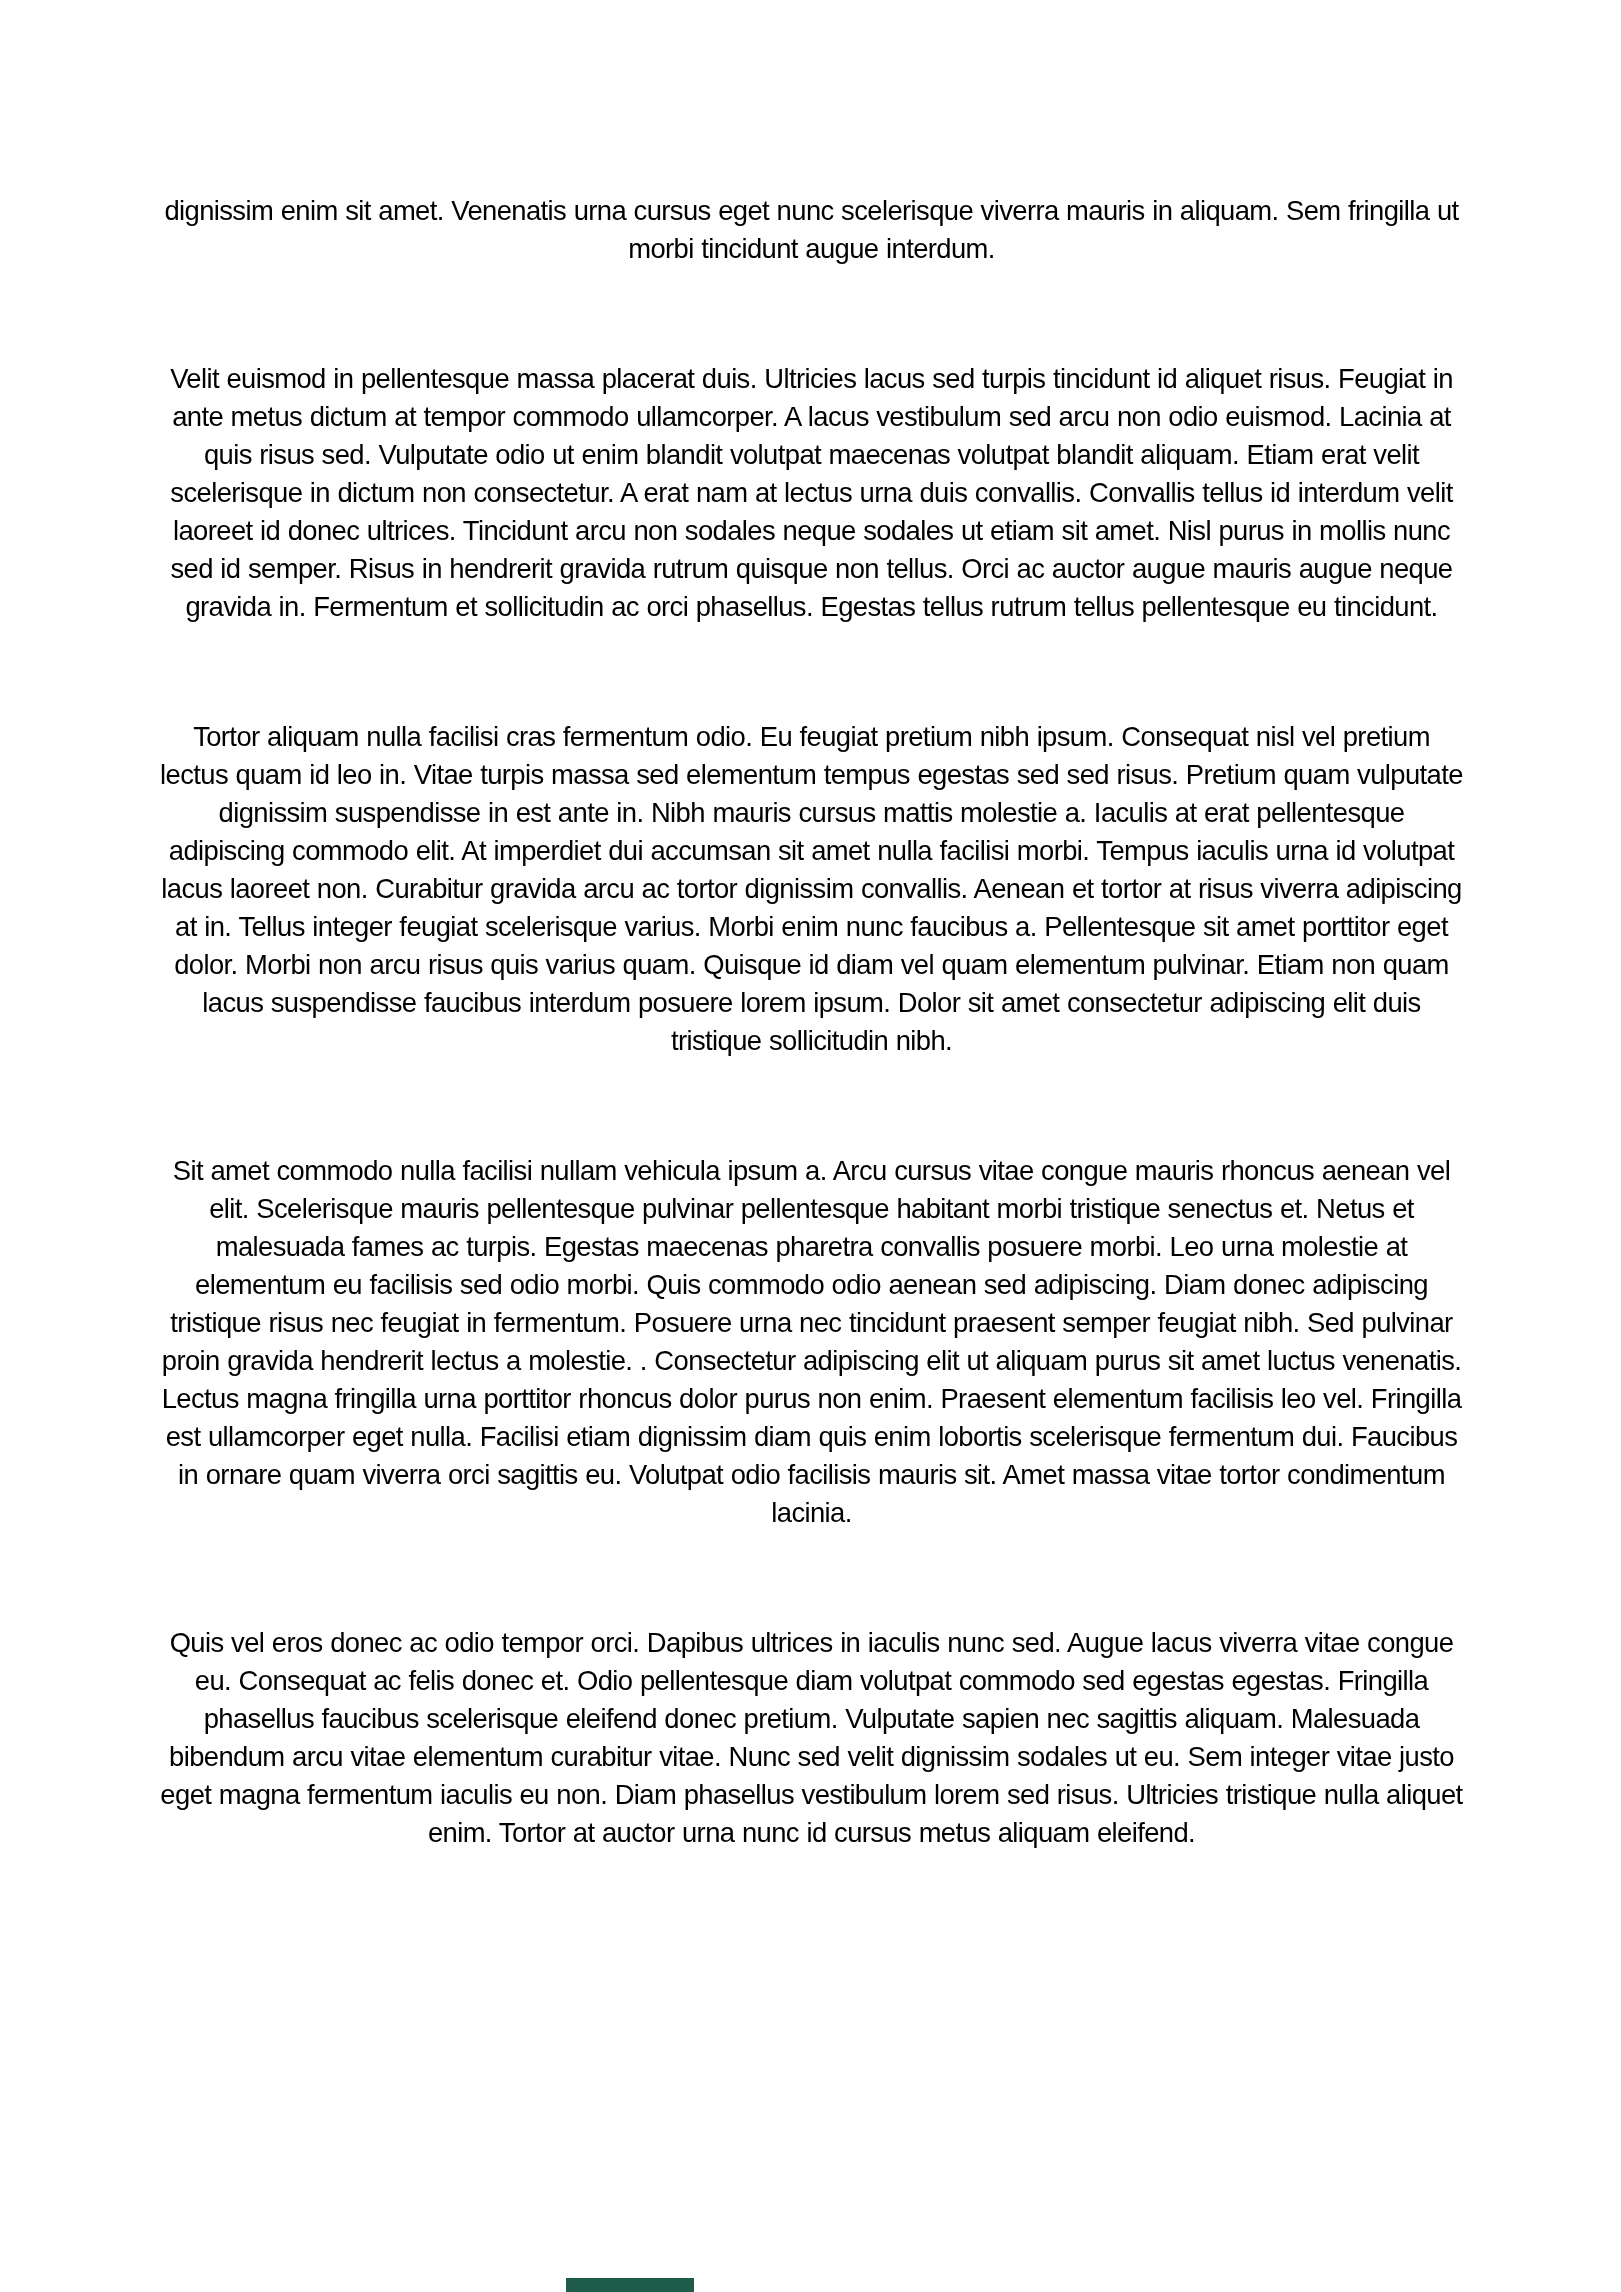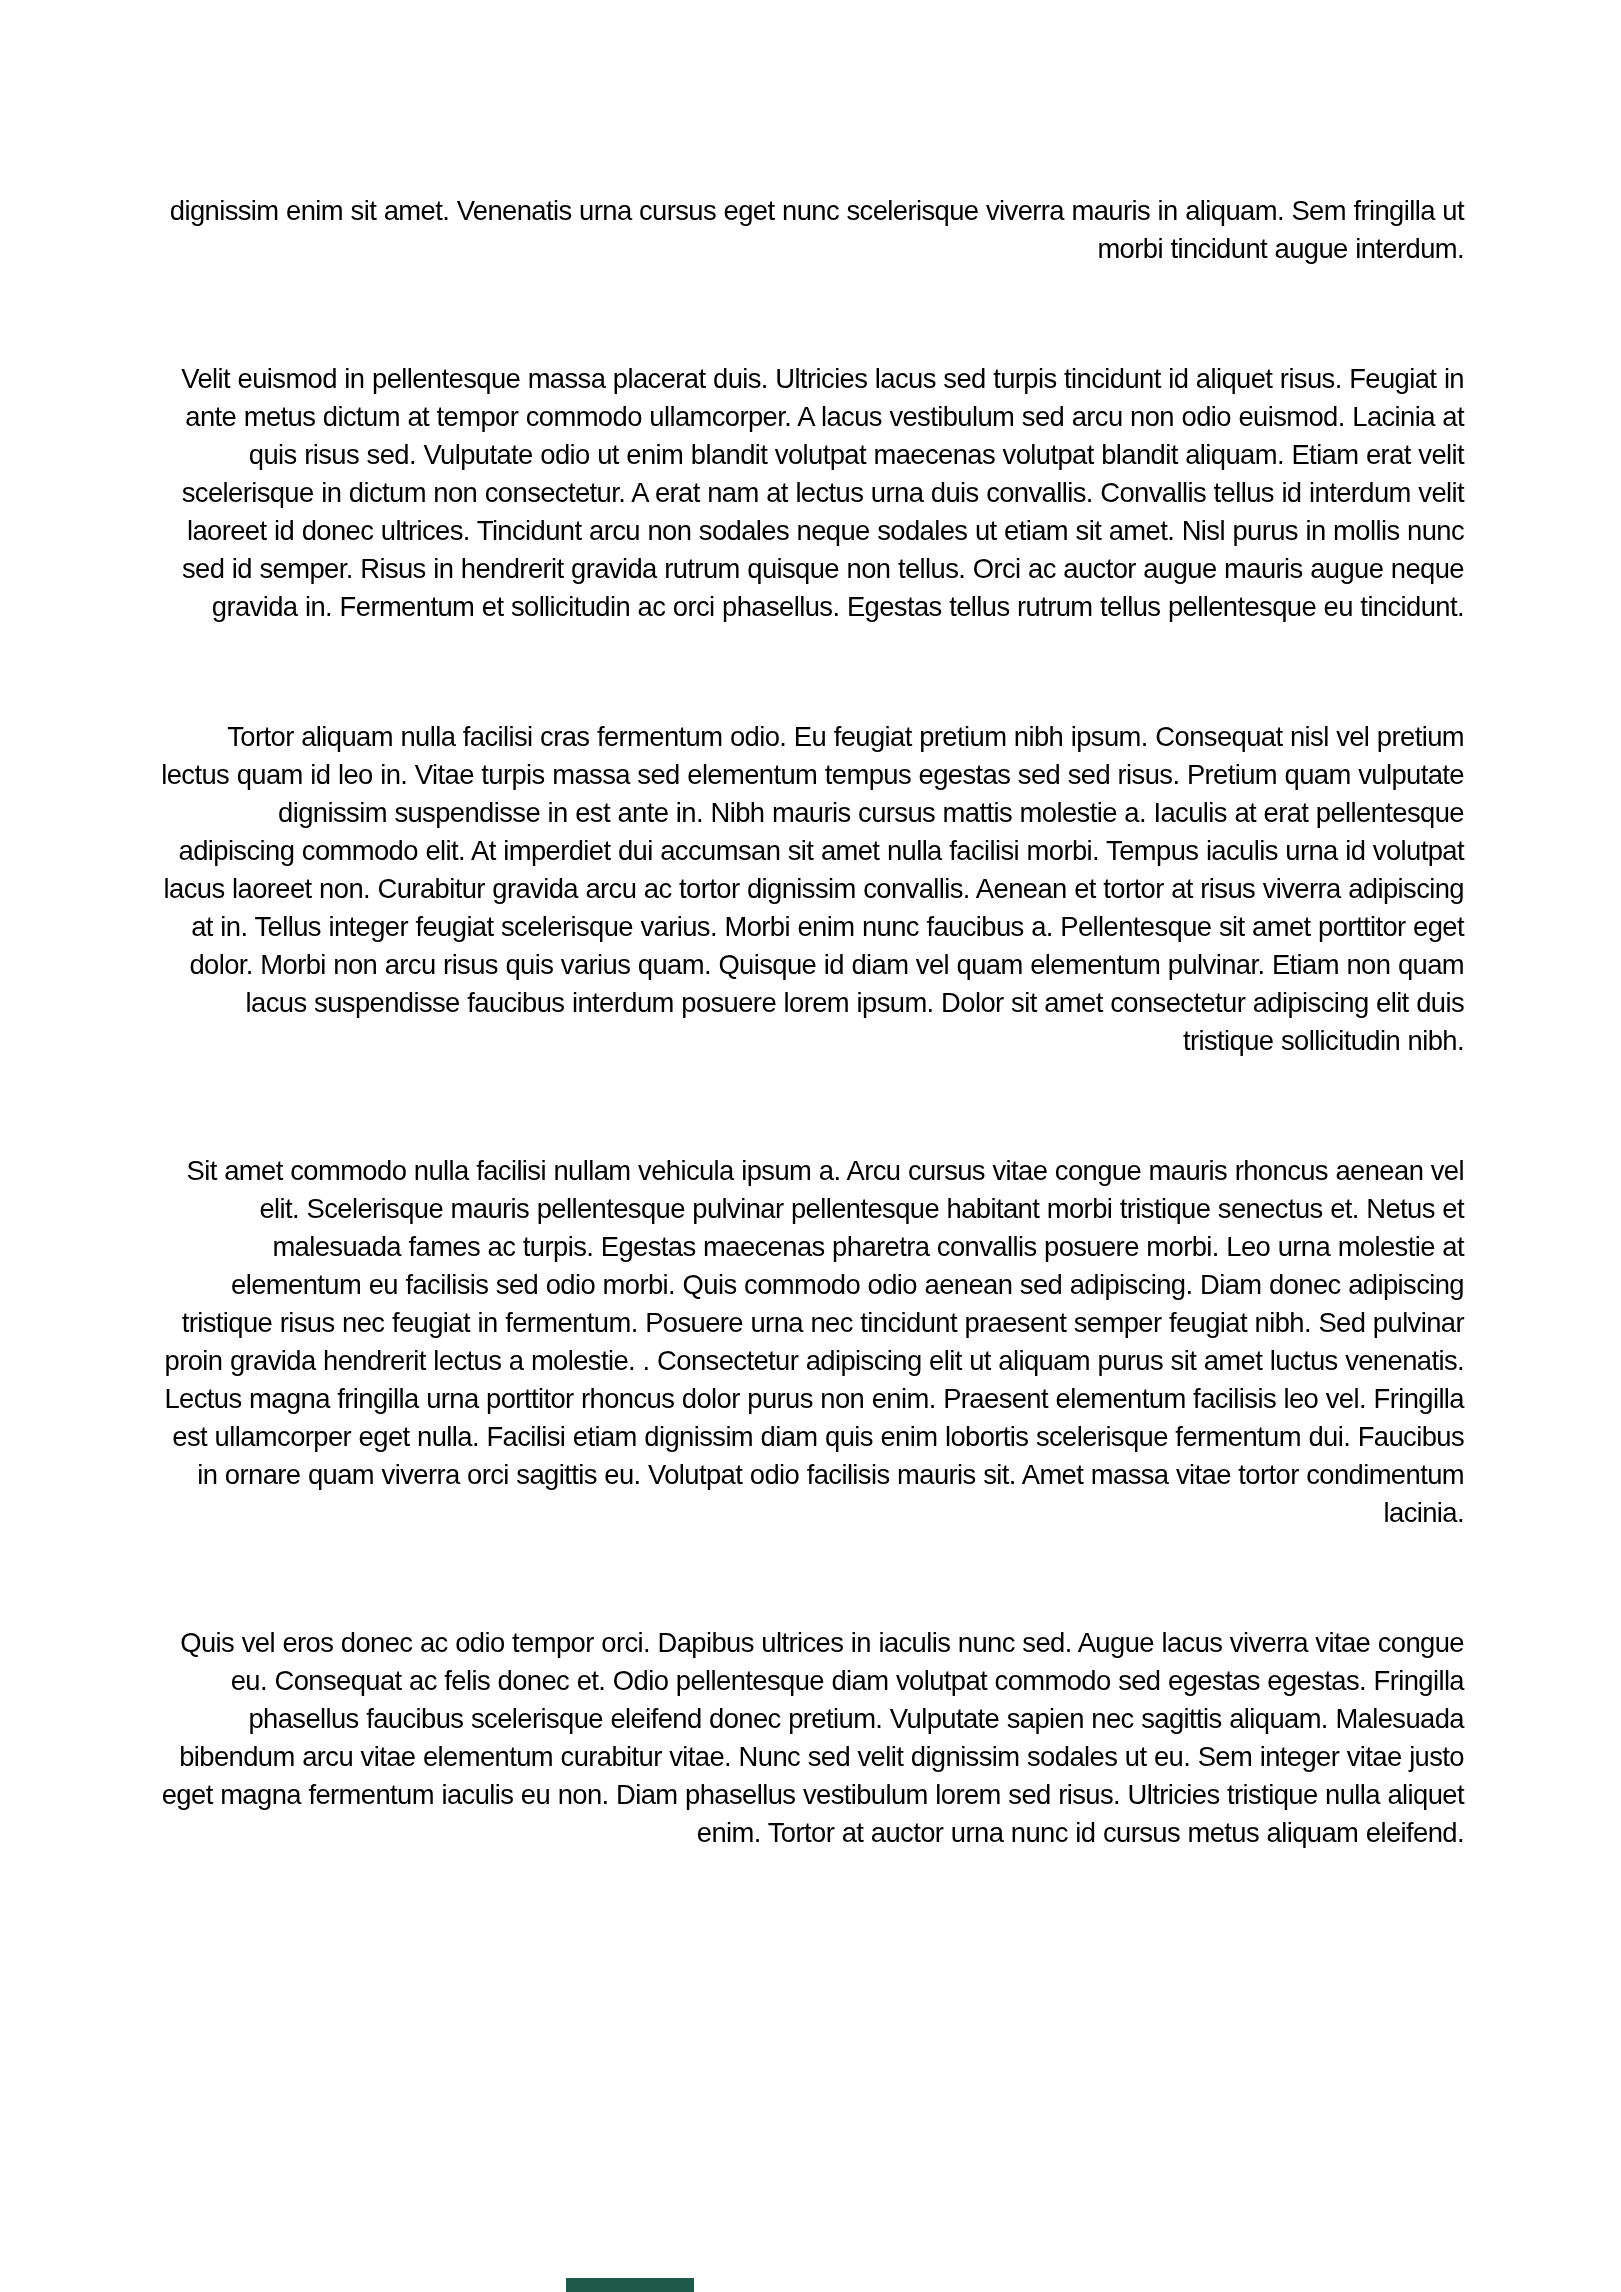--- a/index.html
+++ b/index.html
@@ -18,21 +18,21 @@
     overflow: hidden;
     font-family: "Liberation Sans", "DejaVu Sans", sans-serif;
     font-size: 27.4px;
     line-height: 38px;
     letter-spacing: -0.6px;
     color: #000000;
     text-rendering: optimizeLegibility;
   }
   .page p.body-paragraph {
     margin: 0 0 92px 0;
-    text-align: right;
+    text-align: center;
     word-spacing: 0.5px;
   }
   .bottom-fragment {
     position: absolute;
     left: 566px;
     bottom: 0;
     width: 128px;
     height: 14.7px;
     background: #1e5b4b;
   }

